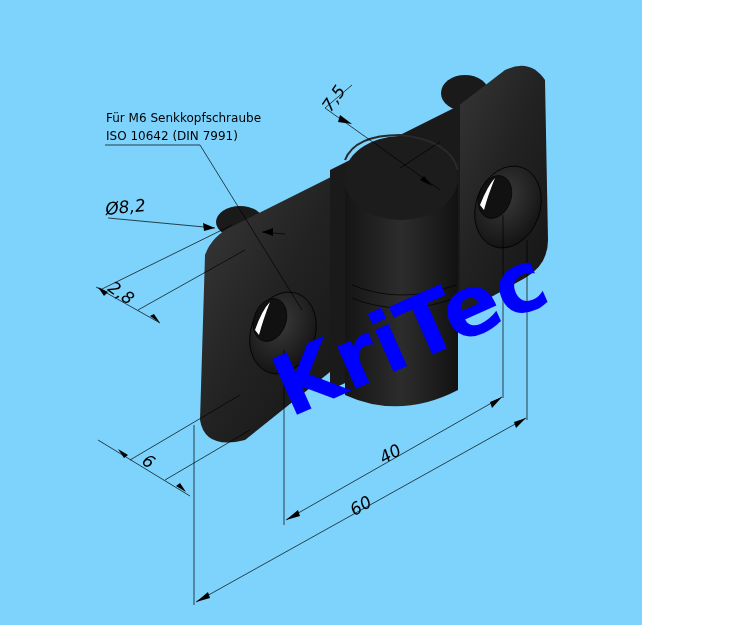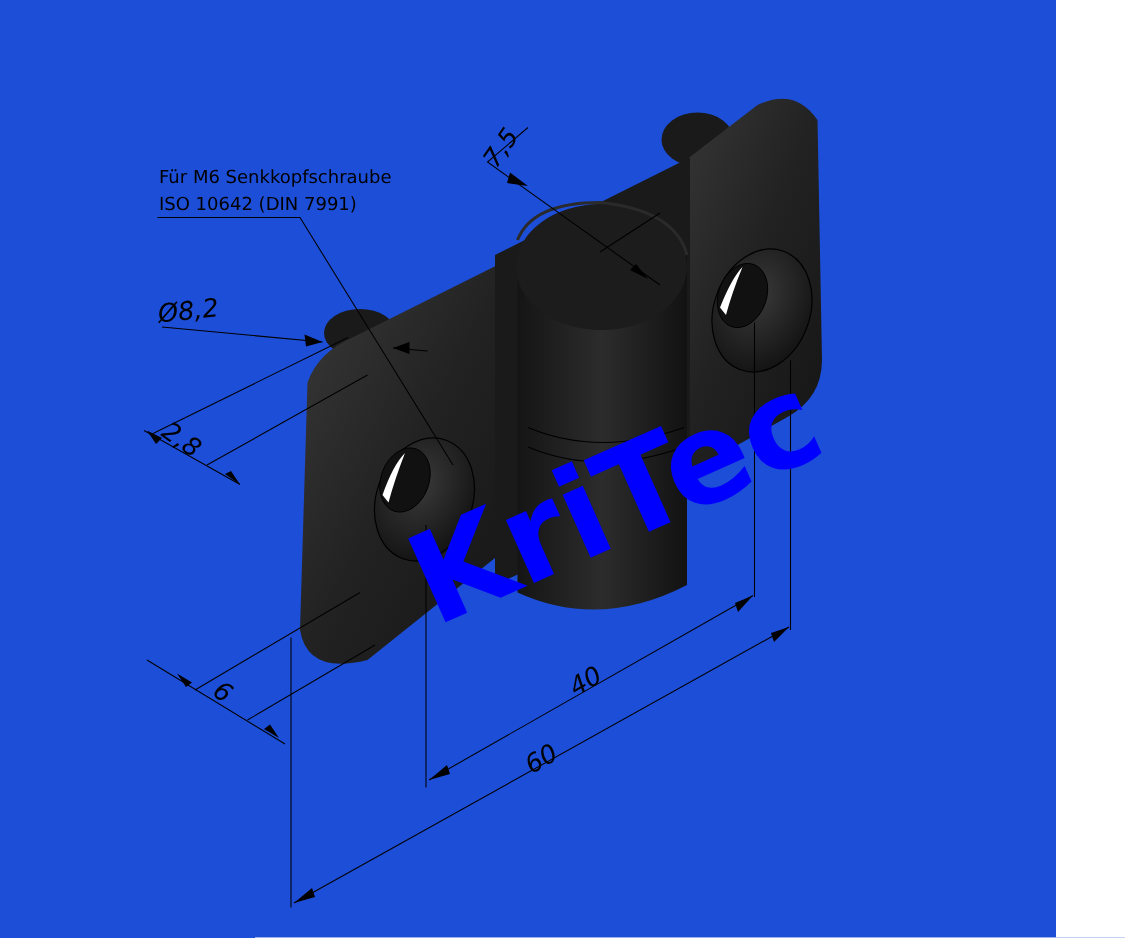--- a/index.html
+++ b/index.html
@@ -1,16 +1,16 @@
 <!DOCTYPE html>
 <html><head>
 <meta charset="utf-8">
 <style>
   html, body { margin: 0; padding: 0; background: #ffffff; }
-  #stage { position: relative; width: 704px; height: 625px; overflow: hidden; background: #1d4ed8; }
+  #stage { position: relative; width: 642px; height: 625px; overflow: hidden; background: #7dd3fc; }
   svg { position: absolute; left: 0; top: 0; }
   .dim-text { font-family: "DejaVu Sans", sans-serif; font-size: 17px; fill: #000; font-style: italic; }
   .note-text { font-family: "DejaVu Sans", sans-serif; font-size: 12px; fill: #000; }
   .logo-text { font-family: "DejaVu Sans", sans-serif; font-weight: bold; font-size: 84px; fill: #0000ff; }
   .thin { stroke: #000; stroke-width: 0.7; fill: none; }
 </style>
 </head>
 <body>
 
 <div id="stage">

